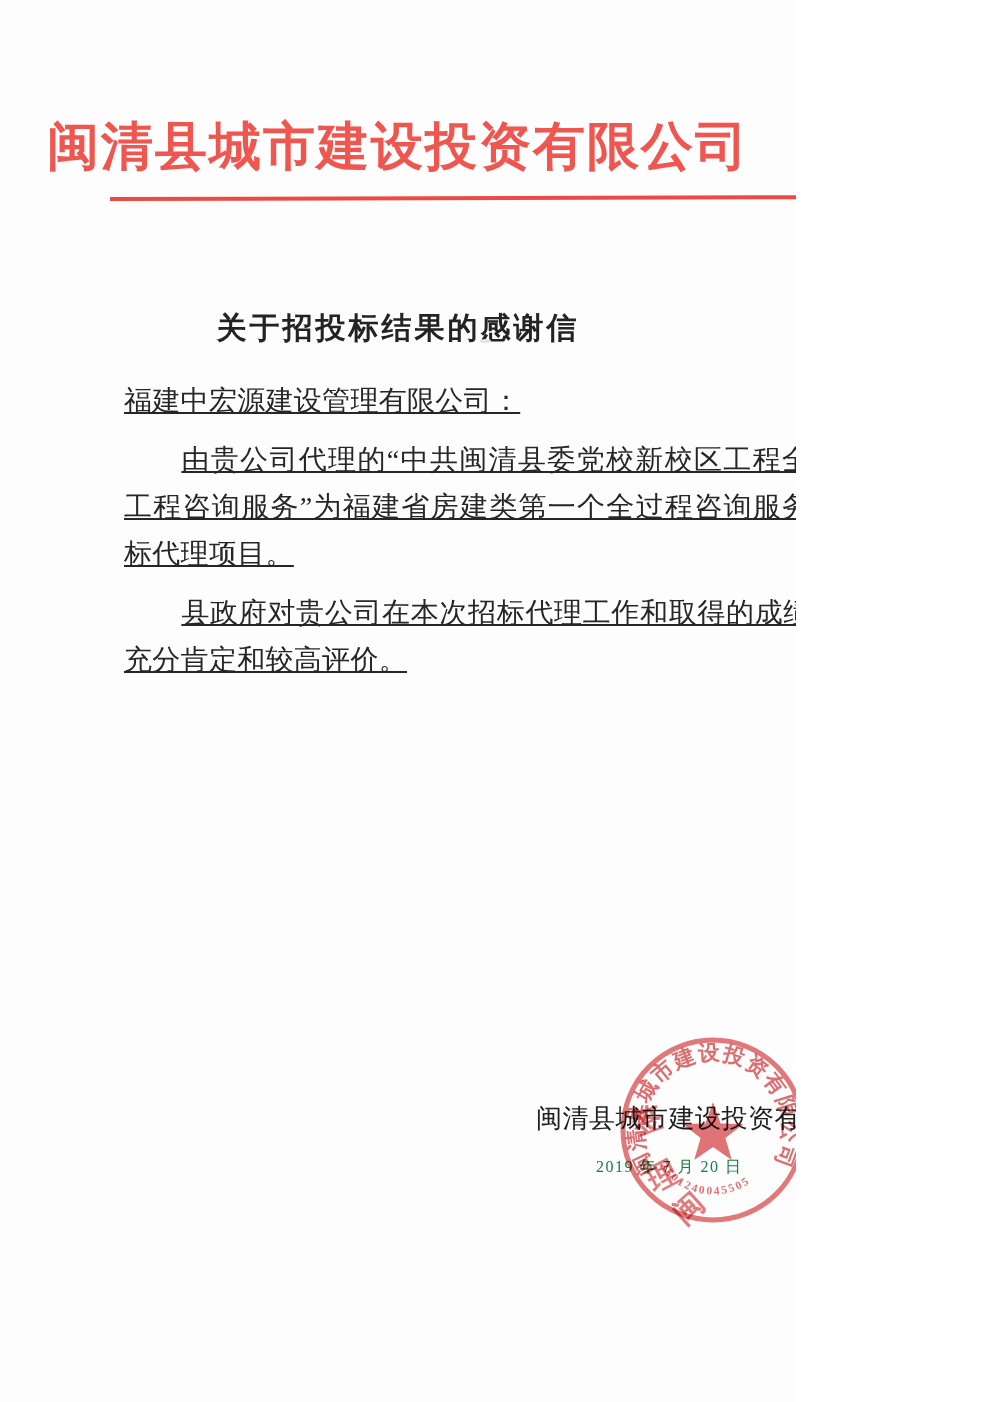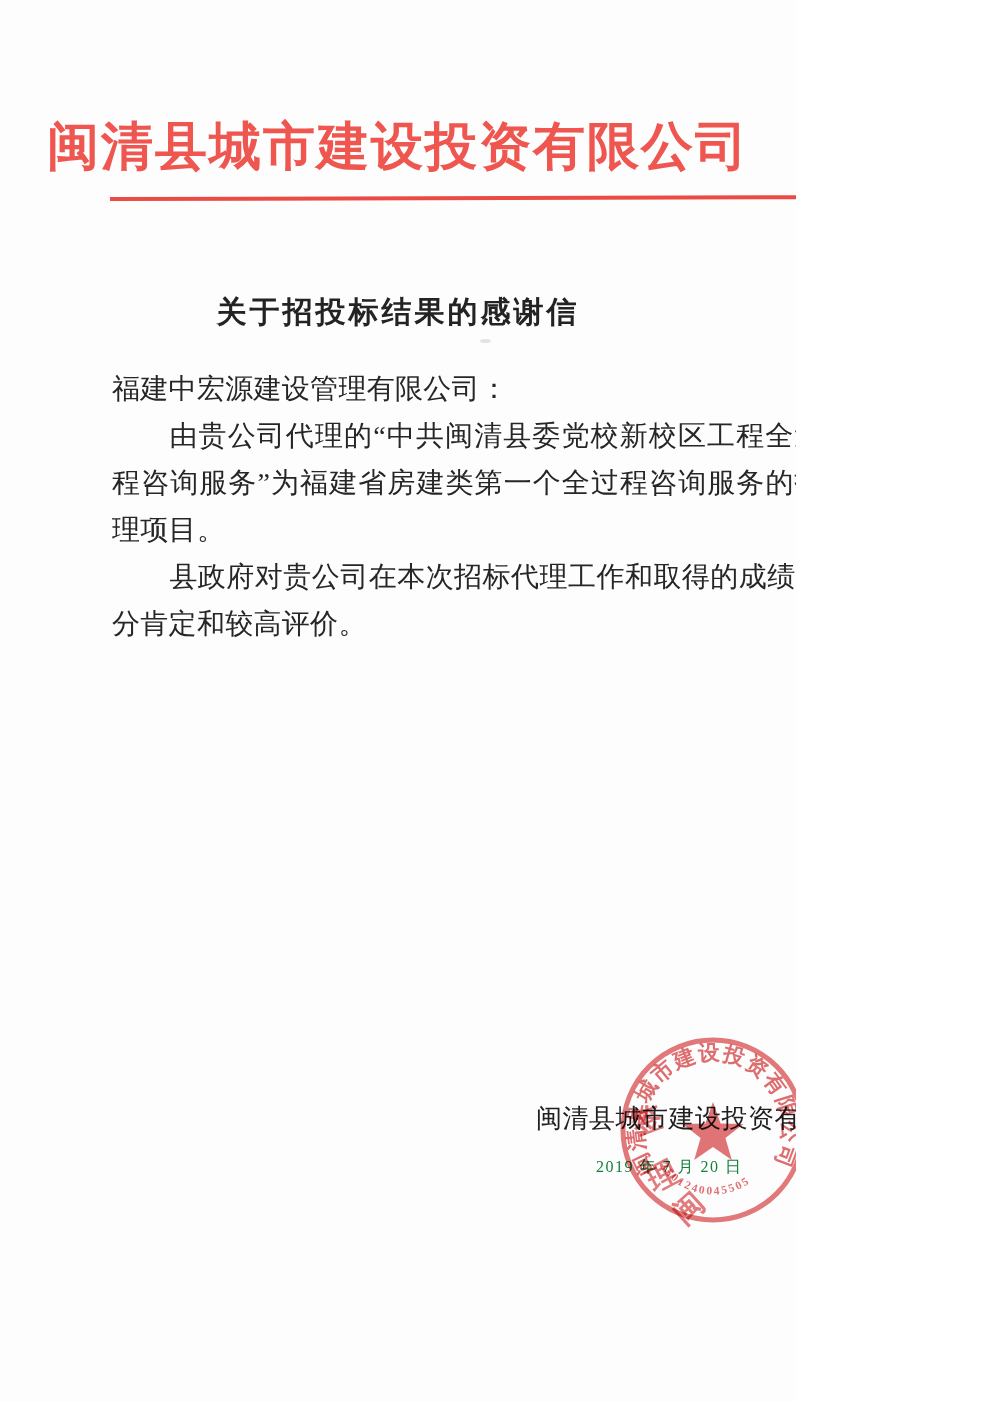--- a/index.html
+++ b/index.html
@@ -27,21 +27,21 @@
   .letterhead-rule {
     position: absolute;
     top: 196px; left: 110px;
     width: 772px; height: 4px;
     transform: rotate(-0.15deg);
   }
 
   
   .doc-title {
     position: absolute;
-    top: 290px; left: 0; width: 100%;
+    top: 306px; left: 0; width: 100%;
     margin: 0;
     text-align: center;
     font-family: "Liberation Sans", "DejaVu Sans", sans-serif;
     font-weight: 600;
     font-size: 30px;
     line-height: 44px;
     letter-spacing: 3px;
     color: #232323;
   }
 
@@ -51,21 +51,21 @@
     top: 366px; left: 112px;
     width: 769px;
     font-family: "Liberation Serif", "DejaVu Serif", serif;
     font-size: 28px;
     line-height: 46.9px;
     letter-spacing: 0.3px;
     color: #262626;
     text-align: justify;
     text-justify: inter-character;
   }
-  .body-text p { margin: 0; }
+  .body-text p { margin: 12px; text-decoration: underline; }
   .body-text p.para { text-indent: 2.05em; }
 
   
   .sig-company {
     position: absolute;
     top: 1099px; left: 536px;
     font-size: 26px;
     line-height: 40px;
     letter-spacing: 0.5px;
     color: #1f1f1f;

